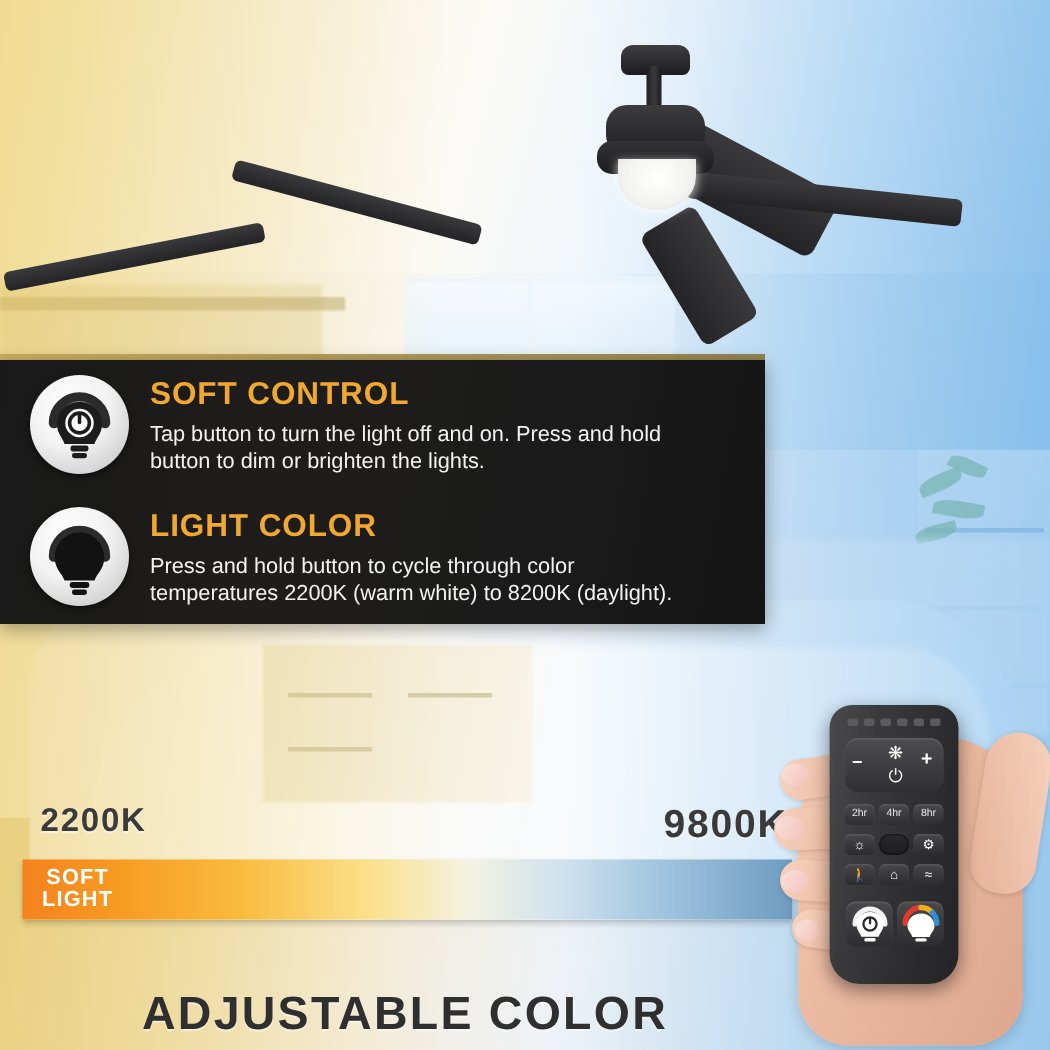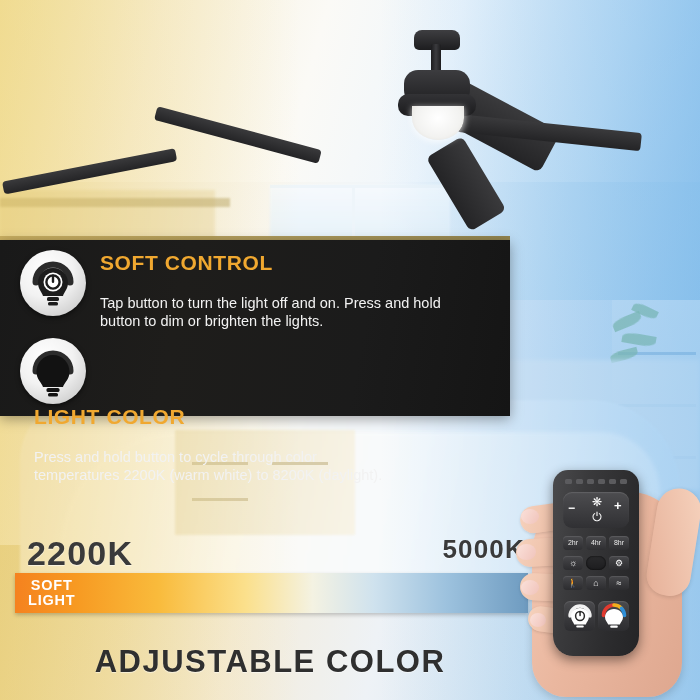--- a/index.html
+++ b/index.html
@@ -39,35 +39,35 @@
   .fan-motor{position:absolute;left:104px;top:48px;width:66px;height:34px;background:linear-gradient(180deg,#3c3c3f,#202022);border-radius:14px;}
   .fan-hub{position:absolute;left:98px;top:72px;width:78px;height:22px;background:linear-gradient(180deg,#333336,#1b1b1d);border-radius:10px;}
   .fan-light{position:absolute;left:112px;top:84px;width:52px;height:34px;background:radial-gradient(ellipse at 50% 35%,#ffffff,#f2f2f0 62%,#dedad2);border-radius:0 0 26px 26px / 0 0 22px 22px;box-shadow:0 2px 7px rgba(255,255,255,.8);}
   .fan-lightcap{position:absolute;left:110px;top:80px;width:56px;height:12px;background:#2a2a2c;border-radius:8px;}
 
   
   .panel{position:absolute;left:0;top:240px;width:510px;height:176px;background:linear-gradient(100deg,#191919 0%,#1e1d1b 35%,#1b1b1b 70%,#151515 100%);box-shadow:0 3px 12px rgba(0,0,0,.35);}
   .panel-top-accent{position:absolute;left:0;top:236px;width:510px;height:4px;background:linear-gradient(90deg,#c6ab5d,#8d7a3d);opacity:.9;}
   .feature{position:absolute;display:flex;align-items:flex-start;}
   .feat1{left:20px;top:250px;}
-  .feat2{left:20px;top:338px;flex-direction:column;}
+  .feat2{left:20px;top:338px;}
   .fbadge{position:relative;width:66px;height:66px;border-radius:50%;background:radial-gradient(circle at 38% 30%,#ffffff 0%,#f2f2f2 45%,#d3d3d3 78%,#bdbdbd 100%);box-shadow:0 2px 5px rgba(0,0,0,.5);flex:0 0 auto;}
   .ftext{margin-left:14px;padding-top:2px;}
   .fhead{color:#f0a830;font-size:21px;font-weight:bold;letter-spacing:.6px;line-height:1.05;font-stretch:condensed;}
-  .fbody{color:#f2f2f2;font-size:14.5px;line-height:1.26;margin-top:20px;max-width:360px;}
-
-  
-  .kelvin-left{position:absolute;left:27px;top:534px;color:#3a3a3a;font-size:34px;font-weight:bold;letter-spacing:1.2px;text-shadow:0 1px 1px rgba(255,255,255,.6);}
+  .fbody{color:#f2f2f2;font-size:14.5px;line-height:1.26;margin-top:7px;max-width:360px;}
+
+  
+  .kelvin-left{position:absolute;left:27px;top:534px;color:#3a3a3a;font-size:22px;font-weight:bold;letter-spacing:1.2px;text-shadow:0 1px 1px rgba(255,255,255,.6);}
   .kelvin-right{position:absolute;left:420px;top:534px;width:105px;text-align:right;color:#3a3a3a;font-size:26px;font-weight:bold;letter-spacing:1.2px;text-shadow:0 1px 1px rgba(255,255,255,.6);}
   .kbar{position:absolute;left:15px;top:573px;width:513px;height:40px;background:linear-gradient(90deg,#f5821f 0%,#f79a22 12%,#f9bb3c 28%,#fbe08c 45%,#f4f2e2 58%,#cfe2ee 70%,#9dc2de 84%,#6e9bc0 100%);box-shadow:0 2px 4px rgba(0,0,0,.22);}
   .klabelL{position:absolute;left:28px;top:578px;color:#fff;font-size:14.5px;font-weight:bold;line-height:1.02;letter-spacing:.8px;text-align:center;}
   .klabelR{position:absolute;left:300px;top:578px;width:215px;text-align:right;color:#fff;font-size:14.5px;font-weight:bold;line-height:1.02;letter-spacing:.8px;}
 
   
-  .headline{position:absolute;left:0;top:646px;width:540px;text-align:center;color:#2f2f2f;font-size:31px;font-weight:bold;line-height:1.02;letter-spacing:1.5px;text-shadow:0 1px 1px rgba(255,255,255,.55);}
+  .headline{position:absolute;left:0;top:660px;width:540px;text-align:center;color:#2f2f2f;font-size:31px;font-weight:bold;line-height:1.02;letter-spacing:1.5px;text-shadow:0 1px 1px rgba(255,255,255,.55);}
 
   
   .hand{position:absolute;left:512px;top:452px;width:196px;height:250px;}
   .palm{position:absolute;left:20px;top:40px;width:150px;height:205px;border-radius:62px 52px 34px 34px;background:linear-gradient(115deg,#f3c9b4,#eab79f 45%,#dea78f);box-shadow:0 3px 9px rgba(0,0,0,.16);}
   .finger{position:absolute;background:linear-gradient(110deg,#f6d2bd,#e8b49b);border-radius:22px;box-shadow:0 1px 3px rgba(0,0,0,.13);}
   .nail{position:absolute;background:linear-gradient(120deg,#fbe2dc,#f0c3bb);border-radius:50%;opacity:.95;}
   .thumb{position:absolute;left:140px;top:36px;width:44px;height:108px;border-radius:22px 22px 20px 20px;background:linear-gradient(250deg,#f6d2bd,#e6b098);transform:rotate(9deg);box-shadow:0 1px 4px rgba(0,0,0,.14);}
 
   .remote{position:absolute;left:553px;top:470px;width:86px;height:186px;border-radius:15px 15px 20px 20px;background:linear-gradient(100deg,#4a4a4c 0%,#3a3a3c 30%,#2c2c2e 70%,#242426 100%);box-shadow:0 4px 12px rgba(0,0,0,.45);overflow:hidden;}
   .rm-speaker{position:absolute;left:12px;top:9px;width:62px;height:5px;display:flex;justify-content:space-between;}
@@ -174,21 +174,21 @@
         <rect x="28" y="55" width="10" height="3.6" rx="1.6" fill="#121212"></rect>
       </svg>
     </div>
     <div class="ftext">
       <div class="fhead">LIGHT COLOR</div>
       <div class="fbody">Press and hold button to cycle through color temperatures 2200K (warm white) to 8200K (daylight).</div>
     </div>
   </div>
 
   <div class="kelvin-left">2200K</div>
-  <div class="kelvin-right">5000K</div>
+  <div class="kelvin-right">9800K</div>
   <div class="kbar"></div>
   <div class="klabelL">
     <div>SOFT</div>
     <div>LIGHT</div>
   </div>
   <div class="klabelR">
   </div>
 
   <div class="headline">
     <div>ADJUSTABLE COLOR</div>

